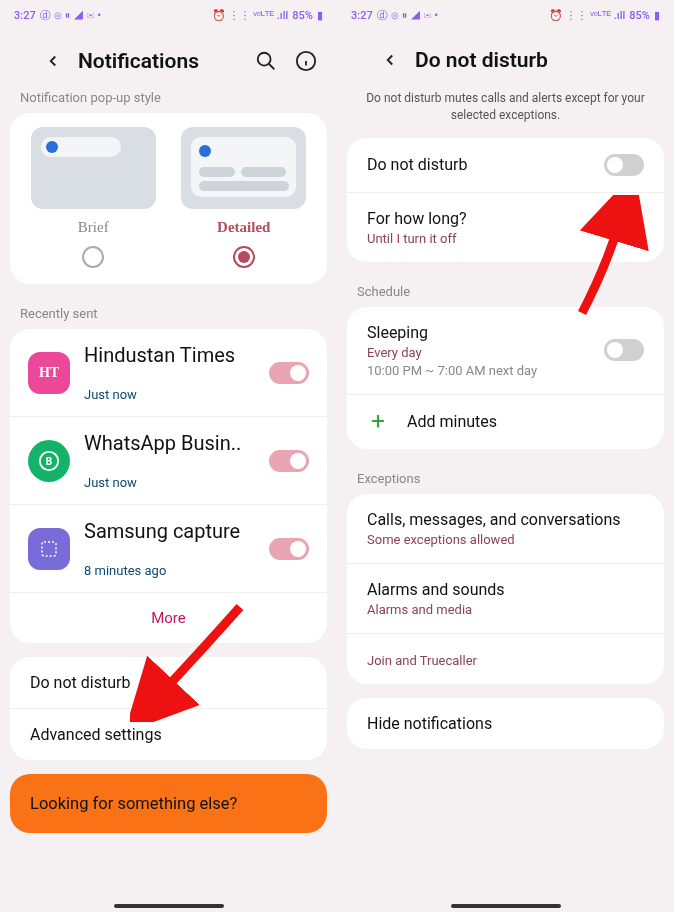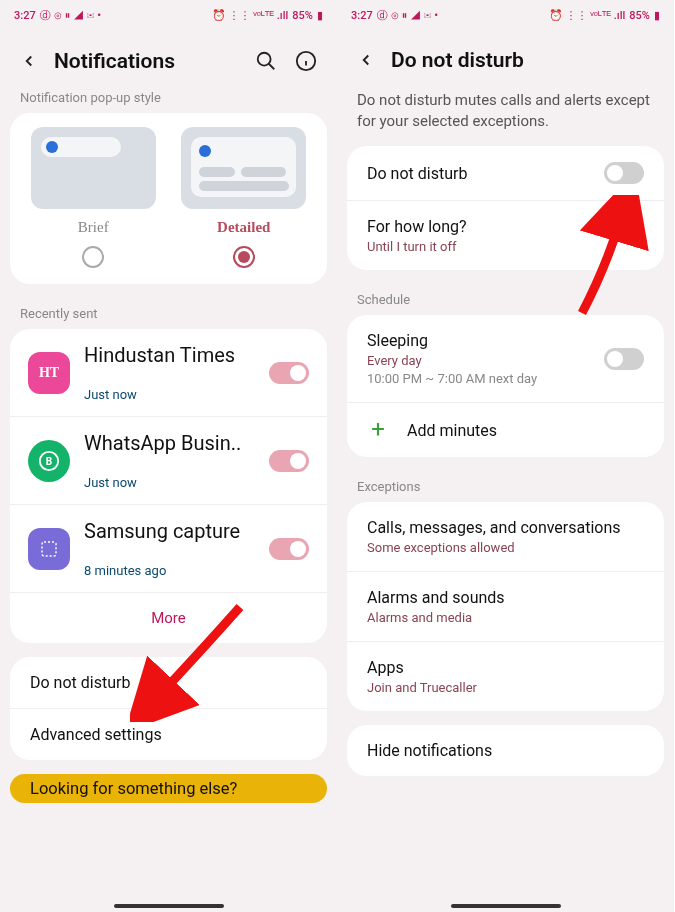--- a/index.html
+++ b/index.html
@@ -29,57 +29,59 @@
 
   
   .status-bar {
     height: 30px;
     display: flex;
     align-items: center;
     justify-content: space-between;
     padding: 0 14px;
     font-size: 12px;
     font-weight: 500;
-    color: #be185d;
+    color: #8b5cf6;
   }
   .status-left, .status-right {
     display: flex;
     align-items: center;
     gap: 4px;
   }
   .status-left span, .status-right span { font-size: 11px; }
 
   
   .header {
     display: flex;
     align-items: center;
     padding: 18px 18px 8px 18px;
     gap: 14px;
+    margin-left: 24px;
   }
   .back-arrow {
     width: 22px; height: 22px;
     display: flex; align-items: center; justify-content: center;
   }
   .header-title {
     font-size: 21px;
     font-weight: 600;
     color: #111;
     flex: 1;
   }
   .header-icon {
     width: 26px; height: 26px;
     display: flex; align-items: center; justify-content: center;
     color: #222;
   }
 
   .desc-text {
     padding: 10px 20px 14px 20px;
-    font-size: 15px;
+    font-size: 12px;
     color: #555;
     line-height: 1.4;
+    text-align: center;
   }
 
   .section-label {
     padding: 8px 20px 8px 20px;
     font-size: 13px;
     color: #888;
   }
 
   .card {
     background: #fff;
@@ -246,24 +248,24 @@
     margin-top: 3px;
   }
   .row-sub.gray { color: #888; }
   .row-flex {
     display: flex;
     align-items: center;
     justify-content: space-between;
   }
 
   .looking-card {
-    background: #eab308;
+    background: #f97316;
     border-radius: 20px;
     margin: 0 10px;
-    padding: 5px 20px;
+    padding: 20px 20px;
   }
   .looking-title {
     font-size: 16.5px;
     color: #111;
   }
 
   .add-row {
     display: flex;
     align-items: center;
     gap: 18px;
@@ -485,21 +487,20 @@
   <div class="card">
     <div class="row-item">
       <div class="row-title">Calls, messages, and conversations</div>
       <div class="row-sub">Some exceptions allowed</div>
     </div>
     <div class="row-item">
       <div class="row-title">Alarms and sounds</div>
       <div class="row-sub">Alarms and media</div>
     </div>
     <div class="row-item">
-      <div class="row-title">Apps</div>
       <div class="row-sub">Join and Truecaller</div>
     </div>
   </div>
 
   <div class="card">
     <div class="row-item">
       <div class="row-title">Hide notifications</div>
     </div>
   </div>
 

